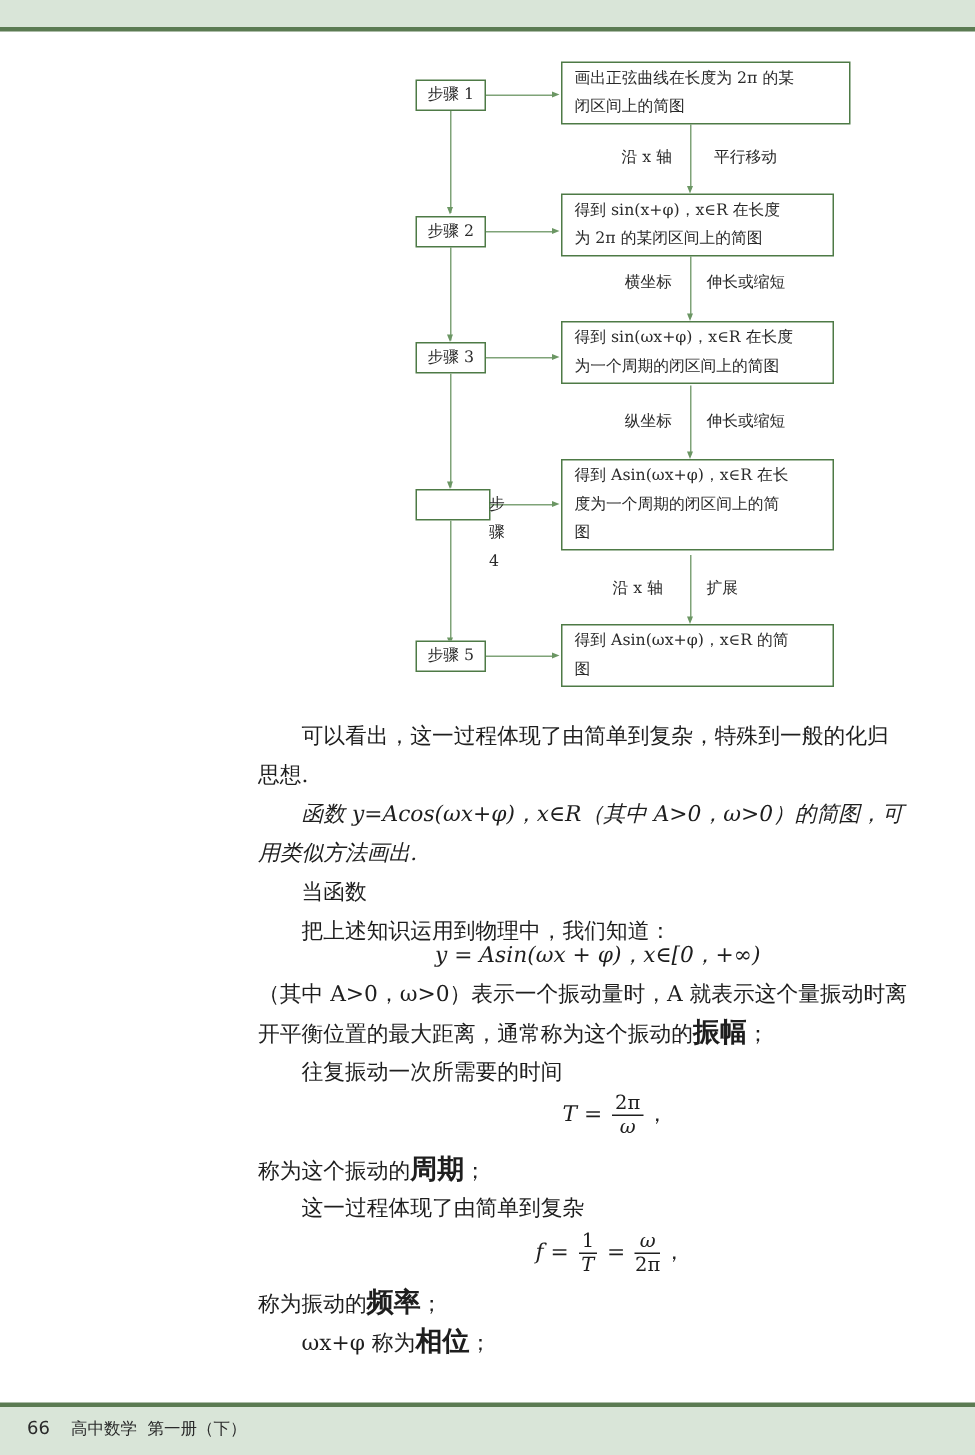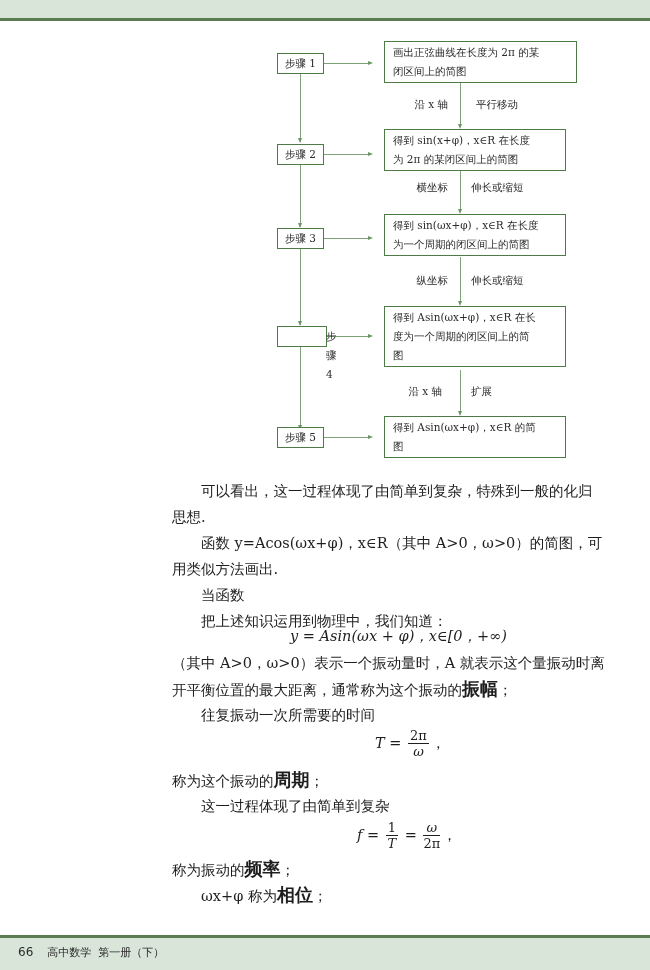--- a/index.html
+++ b/index.html
@@ -36,21 +36,21 @@
     .step-box {
       position: absolute; left: 277px; width: 47px; height: 21px;
       border: 1.3px solid #4e7a46; box-sizing: border-box;
       font-size: 10.5px; line-height: 19px; text-align: center; color: #2a2a2a;
       background: #fff;
     }
     .main-box {
       position: absolute; left: 374px; width: 182px;
       border: 1.3px solid #4e7a46; box-sizing: border-box;
       font-size: 10.5px; line-height: 19px; color: #2a2a2a;
-      padding: 1px 8px; background: #fff; margin-left: 10px;
+      padding: 1px 8px; background: #fff;
     }
     .hline {
       position: absolute; height: 1px; background: #7fa378;
     }
     .vline {
       position: absolute; width: 1px; background: #7fa378;
     }
     .arrow-right {
       position: absolute; width: 0; height: 0;
       border-top: 2.5px solid transparent; border-bottom: 2.5px solid transparent;
@@ -156,21 +156,21 @@
   <div class="conn-label" style="left:471px; top:274px;">伸长或缩短</div>
   <div class="conn-label left" style="left:362px; top:385px;">沿 x 轴</div>
   <div class="conn-label" style="left:471px; top:385px;">扩展</div>
 </div>
 
 <div class="para indent" style="top:478px;">
   <div>可以看出，这一过程体现了由简单到复杂，特殊到一般的化归</div>
   <div style="text-indent:0;">思想.</div>
 </div>
 
-<div class="para indent" style="top:530px;">
+<div class="para indent" style="top:530px;font-style:italic;">
   <div>函数 y=Acos(ωx+φ)，x∈R（其中 A&gt;0，ω&gt;0）的简图，可</div>
   <div style="text-indent:0;">用类似方法画出.</div>
 </div>
 
 <div class="para indent" style="top:582px;">
   <div>当函数</div>
   <div>把上述知识运用到物理中，我们知道：</div>
 </div>
 
 <div class="formula" style="left:290px; top:627px; font-style:italic;">y = Asin(ωx + φ)，x∈[0，+∞)</div>

